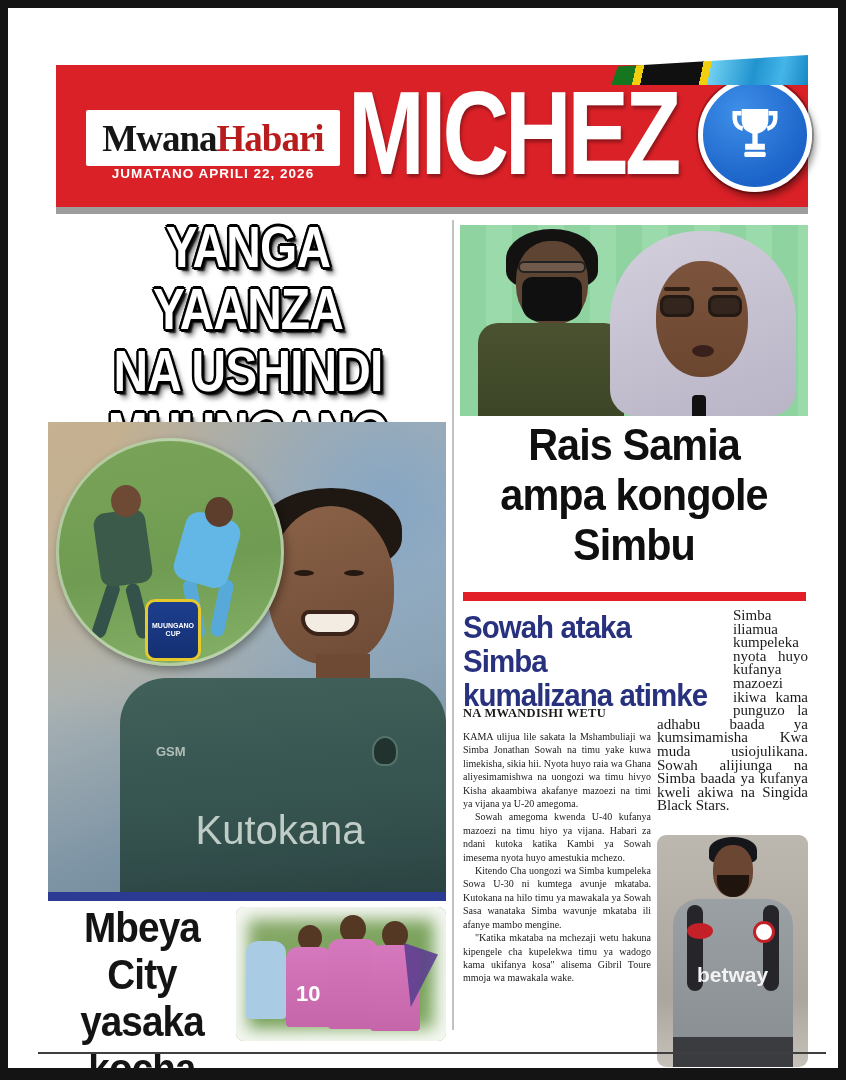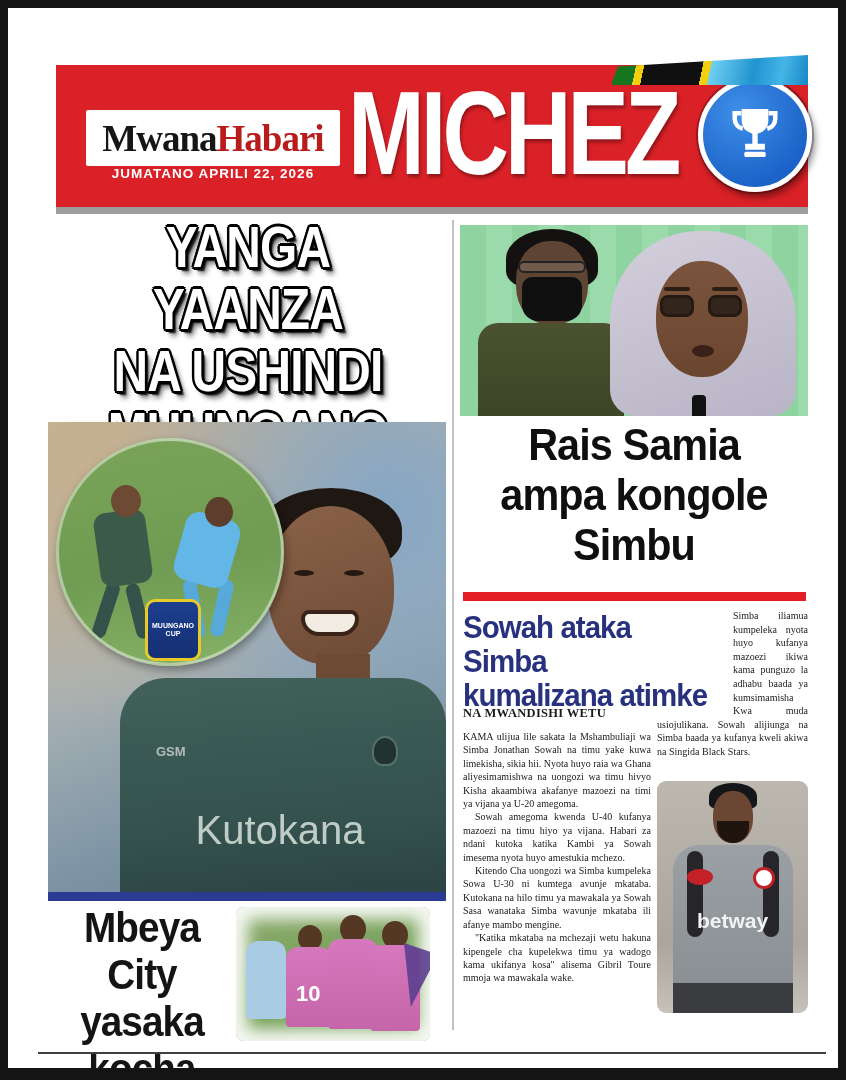--- a/index.html
+++ b/index.html
@@ -83,21 +83,21 @@
   .inset-ball { left:104px; top:176px; width:26px; height:26px; background:radial-gradient(circle at 35% 30%,#fff,#cfd6c9 70%); border-radius:50%; }
   .cup-badge {
     left:86px; top:158px; width:56px; height:62px; background:linear-gradient(#1d3f8f,#142f73);
     border:3px solid #e8c92c; border-radius:10px; display:flex; align-items:center; justify-content:center;
     text-align:center; color:#fff; font-size:7px; font-weight:bold; line-height:8px; padding:2px;
   }
   .left-navy-bar { left:40px; top:884px; width:398px; height:9px; background:#2b3a92; }
   .secondary-headline { left:36px; top:896px; width:196px; text-align:center; transform:scaleX(.9); transform-origin:center top; }
   .secondary-headline div { font-size:43px; font-weight:bold; color:#141414; line-height:47px; letter-spacing:-1px; }
   .pink-photo {
-    left:228px; top:899px; width:194px; height:134px; border-radius:8px; overflow:hidden;
+    left:228px; top:899px; width:210px; height:134px; border-radius:8px; overflow:hidden;
     background:linear-gradient(165deg,#8cab6d 0%,#74a057 60%,#86ad68 100%);
     box-shadow:inset 0 0 16px 12px rgba(255,255,255,.92);
   }
   .bib-player { left:10px; top:34px; width:40px; height:78px; background:#a9cbe3; border-radius:12px 12px 4px 4px; }
   .pp { border-radius:12px 12px 4px 4px; background:linear-gradient(#d678bd,#c565aa); }
   .pp-head { border-radius:50%; background:#553823; }
   .jersey-number { color:#fff; font-size:22px; font-weight:bold; }
   .corner-flag { left:168px; top:36px; width:34px; height:64px; background:#5c3f8f; clip-path:polygon(0 0,100% 18%,20% 100%); opacity:.9; }
 
   
@@ -121,21 +121,21 @@
   .right-headline div { font-size:45px; font-weight:bold; color:#0f0f0f; line-height:50px; letter-spacing:-1px; }
   .red-rule { left:455px; top:584px; width:343px; height:9px; background:#e21f26; }
 
   .article { left:455px; top:601px; width:345px; height:420px; font-family:"Liberation Serif", serif; color:#1a1a1a; }
   .article-headline {
     position:absolute; left:0; top:2px; width:272px; font-family:"Liberation Sans", sans-serif;
     font-size:31px; line-height:34px; font-weight:bold; color:#28317e; letter-spacing:-1px;
     transform:scaleX(.95); transform-origin:left top;
   }
   .article-col2 { position:absolute; right:0; top:0; width:151px; }
-  .article-col2 p { font-size:10px; line-height:13.6px; text-align:justify; }
+  .article-col2 p { font-size:15px; line-height:13.6px; text-align:justify; }
   .wrap-spacer { float:left; width:76px; height:96px; }
   .betway-photo {
     position:relative; margin-top:22px; width:151px; height:232px; overflow:hidden;
     background:linear-gradient(#bcb8b0 0%,#aaa69e 70%,#c6c2ba 100%);
     border-radius:9px;
   }
   .sowah-beanie { left:52px; top:2px; width:48px; height:26px; background:#15161a; border-radius:50% 50% 20% 20%; }
   .sowah-head { left:56px; top:10px; width:40px; height:52px; background:#6b4632; border-radius:46%; }
   .sowah-beard { left:60px; top:40px; width:32px; height:22px; background:#20150e; border-radius:0 0 16px 16px; }
   .sowah-torso { left:16px; top:64px; width:120px; height:138px; background:linear-gradient(#9aa0a4,#8a9094); border-radius:26px 26px 0 0; }

